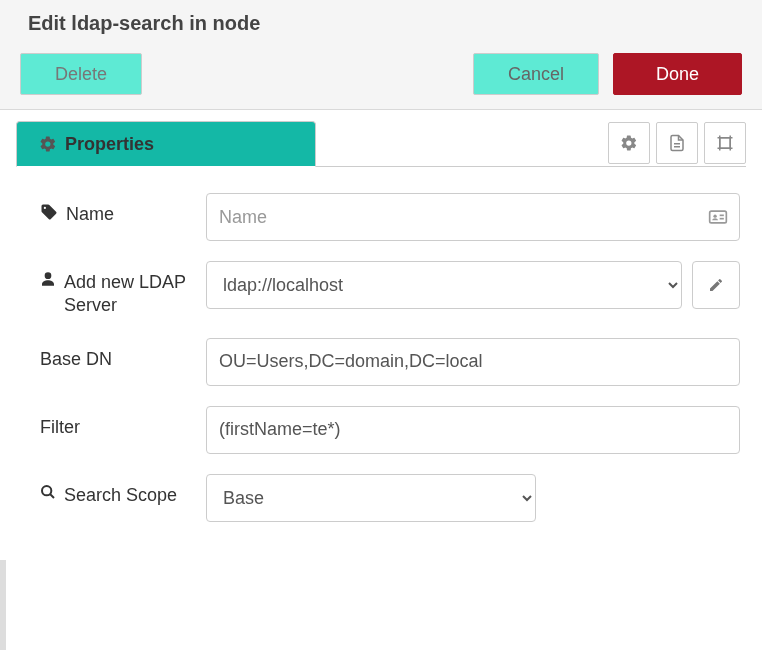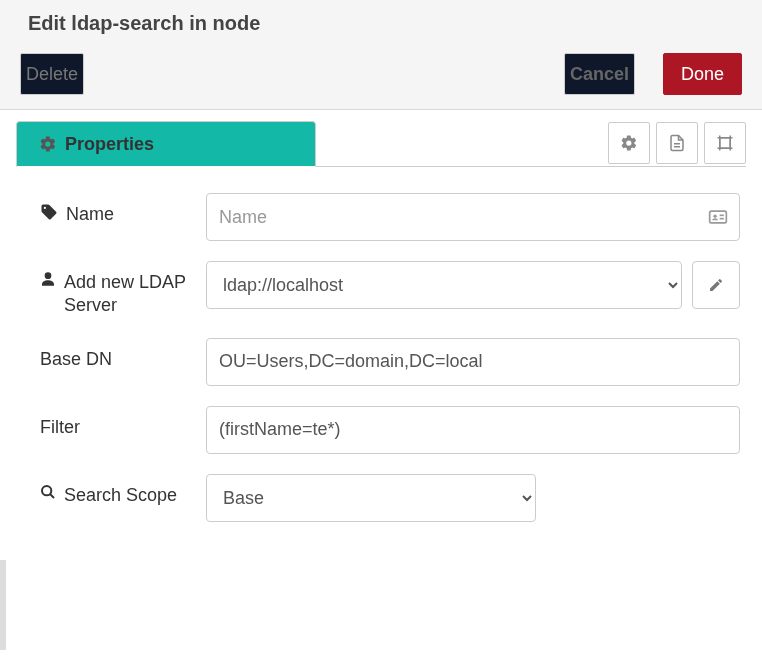--- a/index.html
+++ b/index.html
@@ -28,35 +28,35 @@
   .button-row {
     display: flex;
     align-items: center;
   }
   .spacer { flex: 1; }
   .btn {
     display: inline-flex;
     align-items: center;
     justify-content: center;
     height: 42px;
-    padding: 0 5px;
-    border: 1px solid #ccc;
-    background: #0f172a;
+    padding: 0 34px;
+    border: 1px solid #ccc;
+    background: #5eead4;
     color: #666;
     font-size: 18px;
     border-radius: 2px;
     cursor: pointer;
   }
   .btn-delete { color: #777; border-color: #ccc; }
-  .btn-cancel { margin-right: 28px; font-weight: bold; }
+  .btn-cancel { margin-right: 14px; }
   .btn-done {
     background: #AD1625;
     border-color: #AD1625;
     color: #fff;
-    padding: 0 17px;
+    padding: 0 42px;
   }
   .tabs-row {
     display: flex;
     align-items: stretch;
     padding: 10px 16px 0 16px;
     height: 56px;
   }
   .tab {
     display: flex;
     align-items: center;

